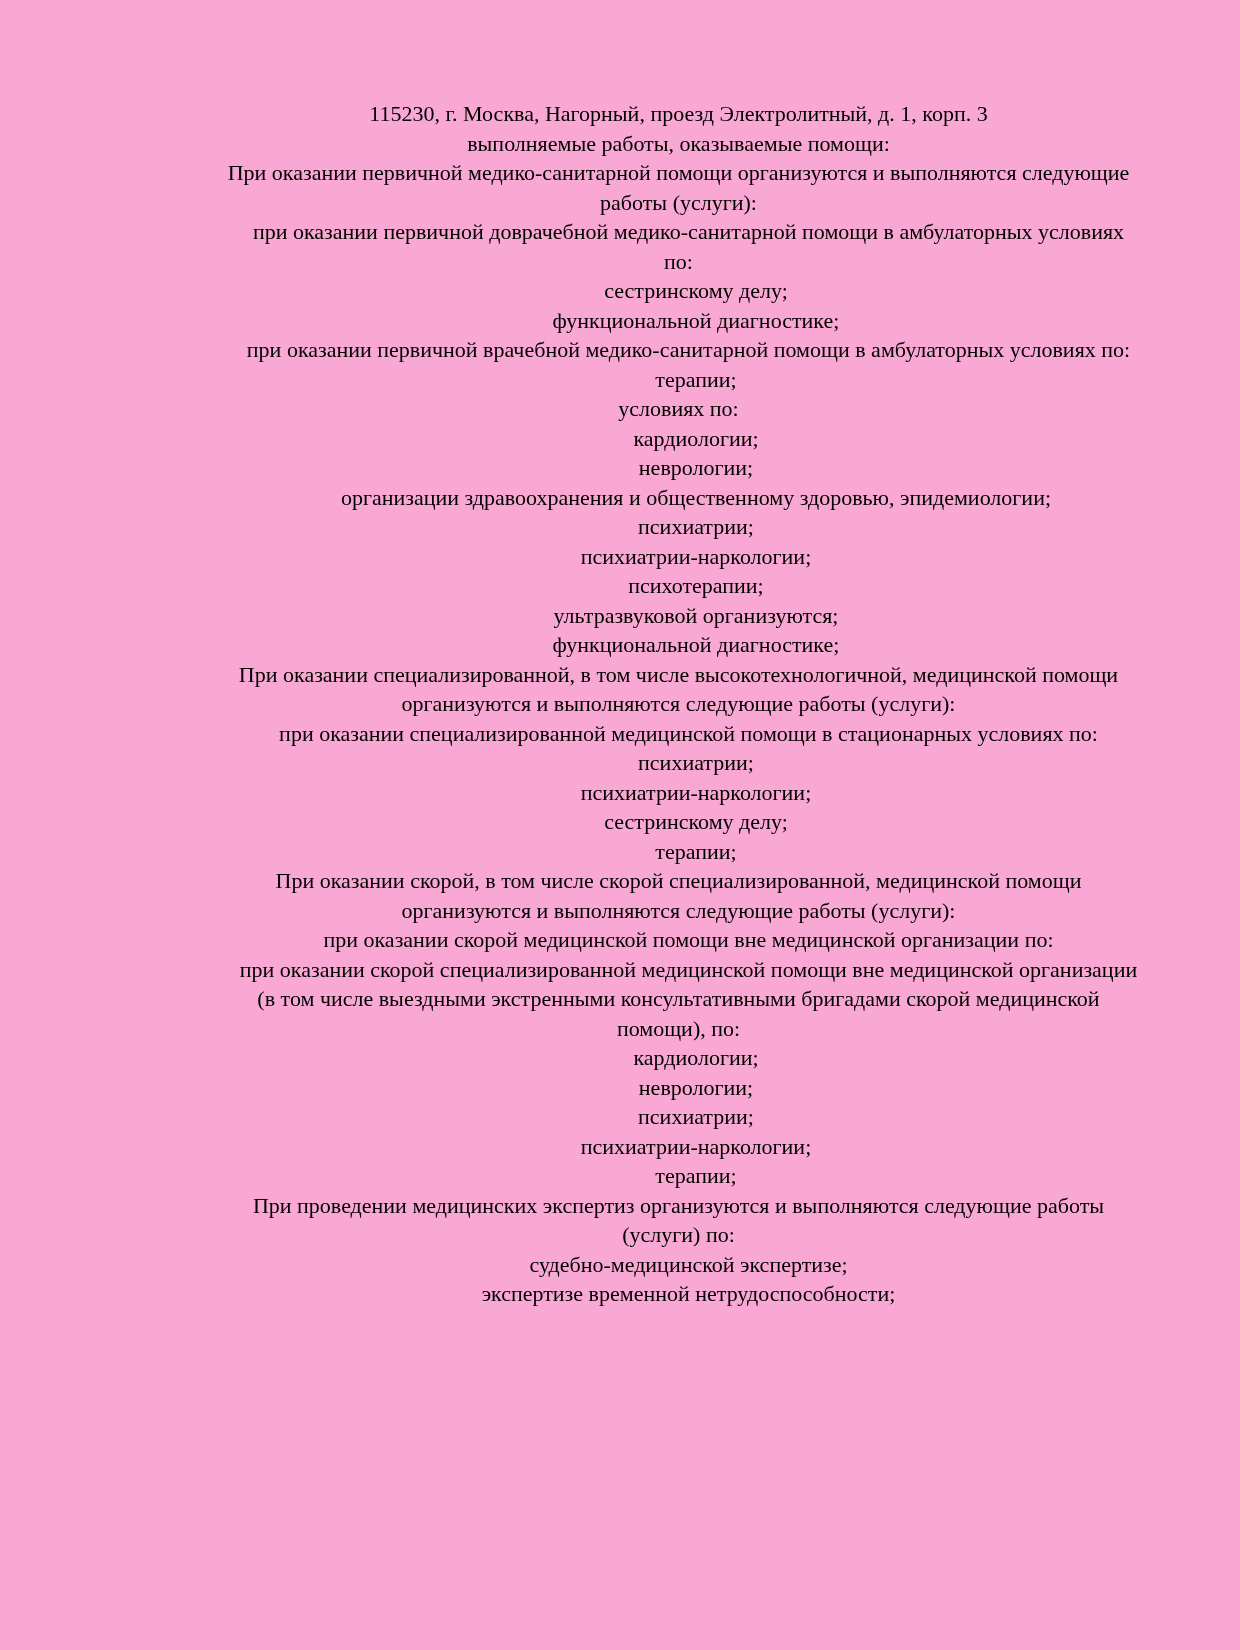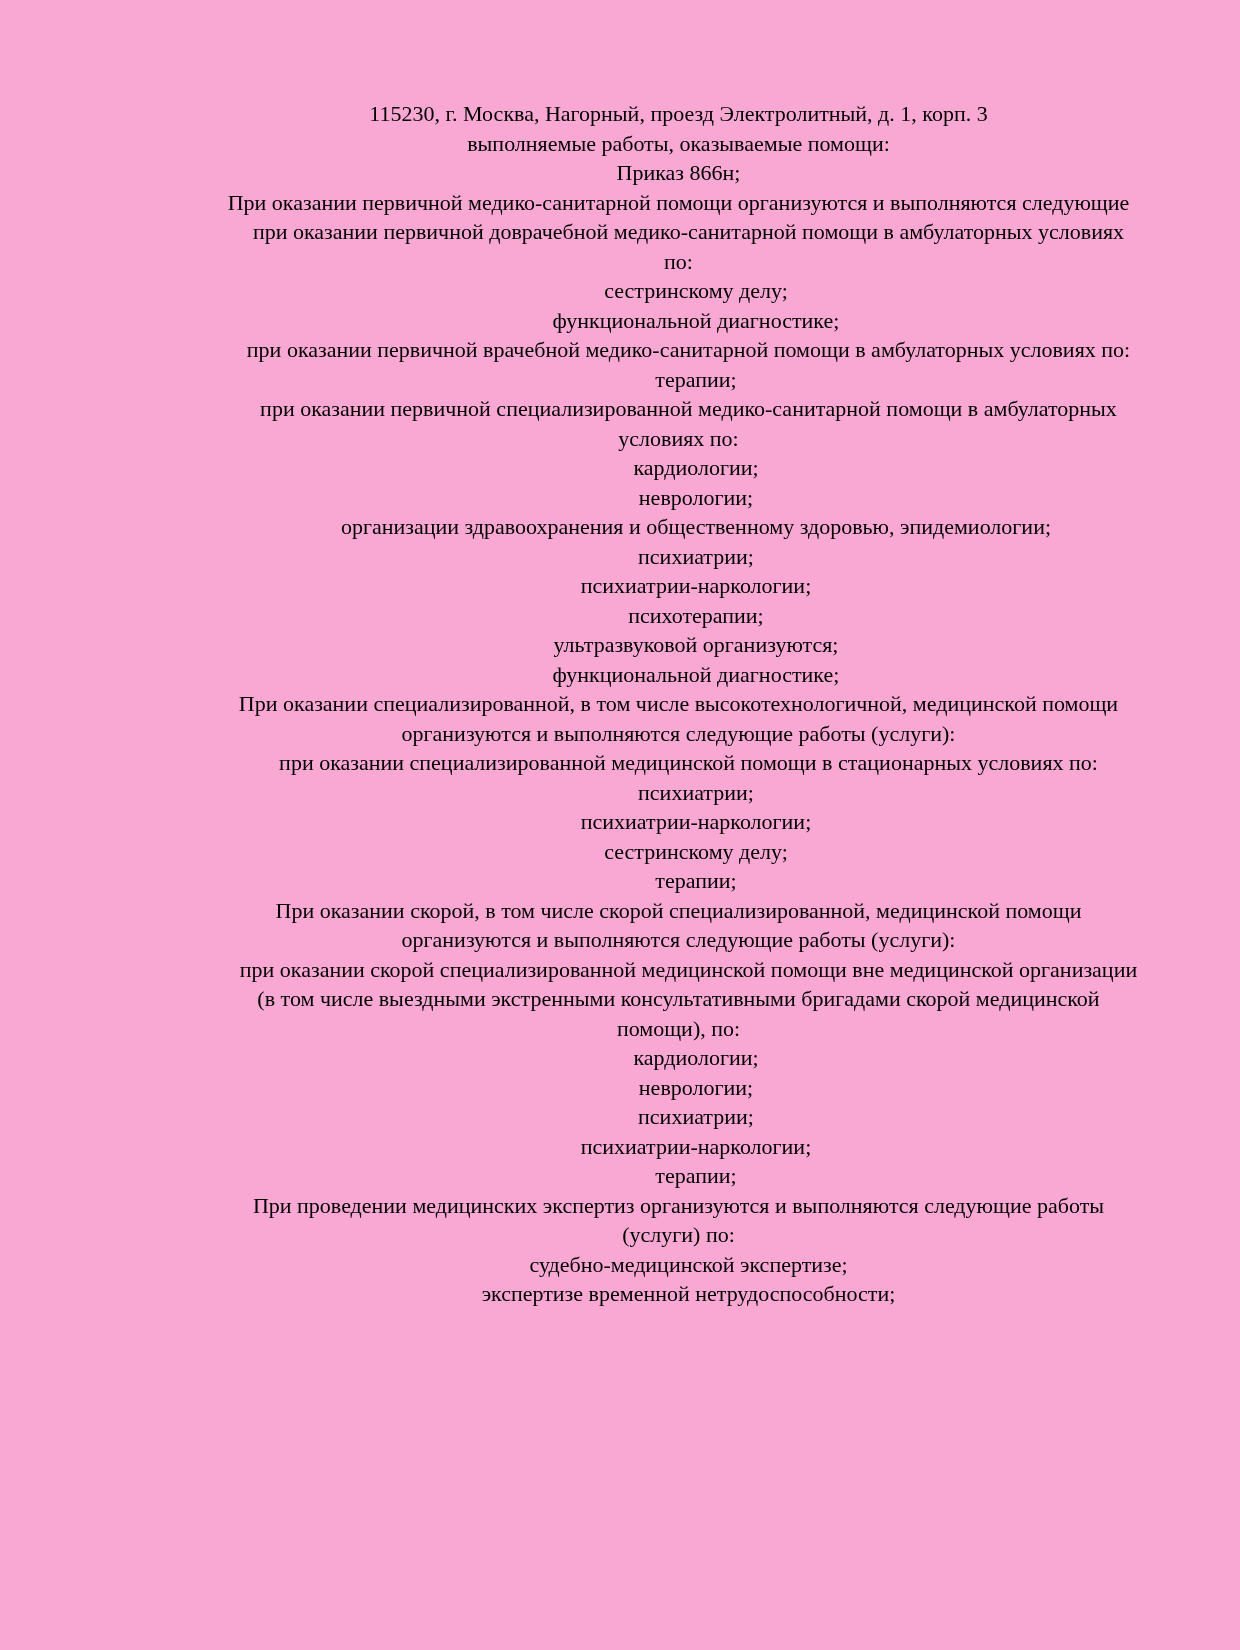--- a/index.html
+++ b/index.html
@@ -32,47 +32,47 @@
   .ind-1 { padding-left: 20px; }
   .ind-2 { padding-left: 35px; }
 </style>
 </head>
 <body>
 
 <div class="page">
   <div class="doc">
       <div class="line ind-0">115230, г. Москва, Нагорный, проезд Электролитный, д. 1, корп. 3</div>
       <div class="line ind-0">выполняемые работы, оказываемые помощи:</div>
-      <div class="line ind-0">Приказ 866н;</div>
       <div class="line ind-0">При оказании первичной медико-санитарной помощи организуются и выполняются следующие</div>
+      <div class="line ind-0">работы (услуги):</div>
       <div class="line ind-1">при оказании первичной доврачебной медико-санитарной помощи в амбулаторных условиях</div>
       <div class="line ind-0">по:</div>
       <div class="line ind-2">сестринскому делу;</div>
       <div class="line ind-2">функциональной диагностике;</div>
       <div class="line ind-1">при оказании первичной врачебной медико-санитарной помощи в амбулаторных условиях по:</div>
       <div class="line ind-2">терапии;</div>
-      <div class="line ind-1">при оказании первичной специализированной медико-санитарной помощи в амбулаторных</div>
       <div class="line ind-0">условиях по:</div>
       <div class="line ind-2">кардиологии;</div>
       <div class="line ind-2">неврологии;</div>
       <div class="line ind-2">организации здравоохранения и общественному здоровью, эпидемиологии;</div>
       <div class="line ind-2">психиатрии;</div>
       <div class="line ind-2">психиатрии-наркологии;</div>
       <div class="line ind-2">психотерапии;</div>
       <div class="line ind-2">ультразвуковой организуются;</div>
       <div class="line ind-2">функциональной диагностике;</div>
       <div class="line ind-0">При оказании специализированной, в том числе высокотехнологичной, медицинской помощи</div>
       <div class="line ind-0">организуются и выполняются следующие работы (услуги):</div>
       <div class="line ind-1">при оказании специализированной медицинской помощи в стационарных условиях по:</div>
       <div class="line ind-2">психиатрии;</div>
       <div class="line ind-2">психиатрии-наркологии;</div>
       <div class="line ind-2">сестринскому делу;</div>
       <div class="line ind-2">терапии;</div>
       <div class="line ind-0">При оказании скорой, в том числе скорой специализированной, медицинской помощи</div>
       <div class="line ind-0">организуются и выполняются следующие работы (услуги):</div>
+      <div class="line ind-1">при оказании скорой медицинской помощи вне медицинской организации по:</div>
       <div class="line ind-1">при оказании скорой специализированной медицинской помощи вне медицинской организации</div>
       <div class="line ind-0">(в том числе выездными экстренными консультативными бригадами скорой медицинской</div>
       <div class="line ind-0">помощи), по:</div>
       <div class="line ind-2">кардиологии;</div>
       <div class="line ind-2">неврологии;</div>
       <div class="line ind-2">психиатрии;</div>
       <div class="line ind-2">психиатрии-наркологии;</div>
       <div class="line ind-2">терапии;</div>
       <div class="line ind-0">При проведении медицинских экспертиз организуются и выполняются следующие работы</div>
       <div class="line ind-0">(услуги) по:</div>

